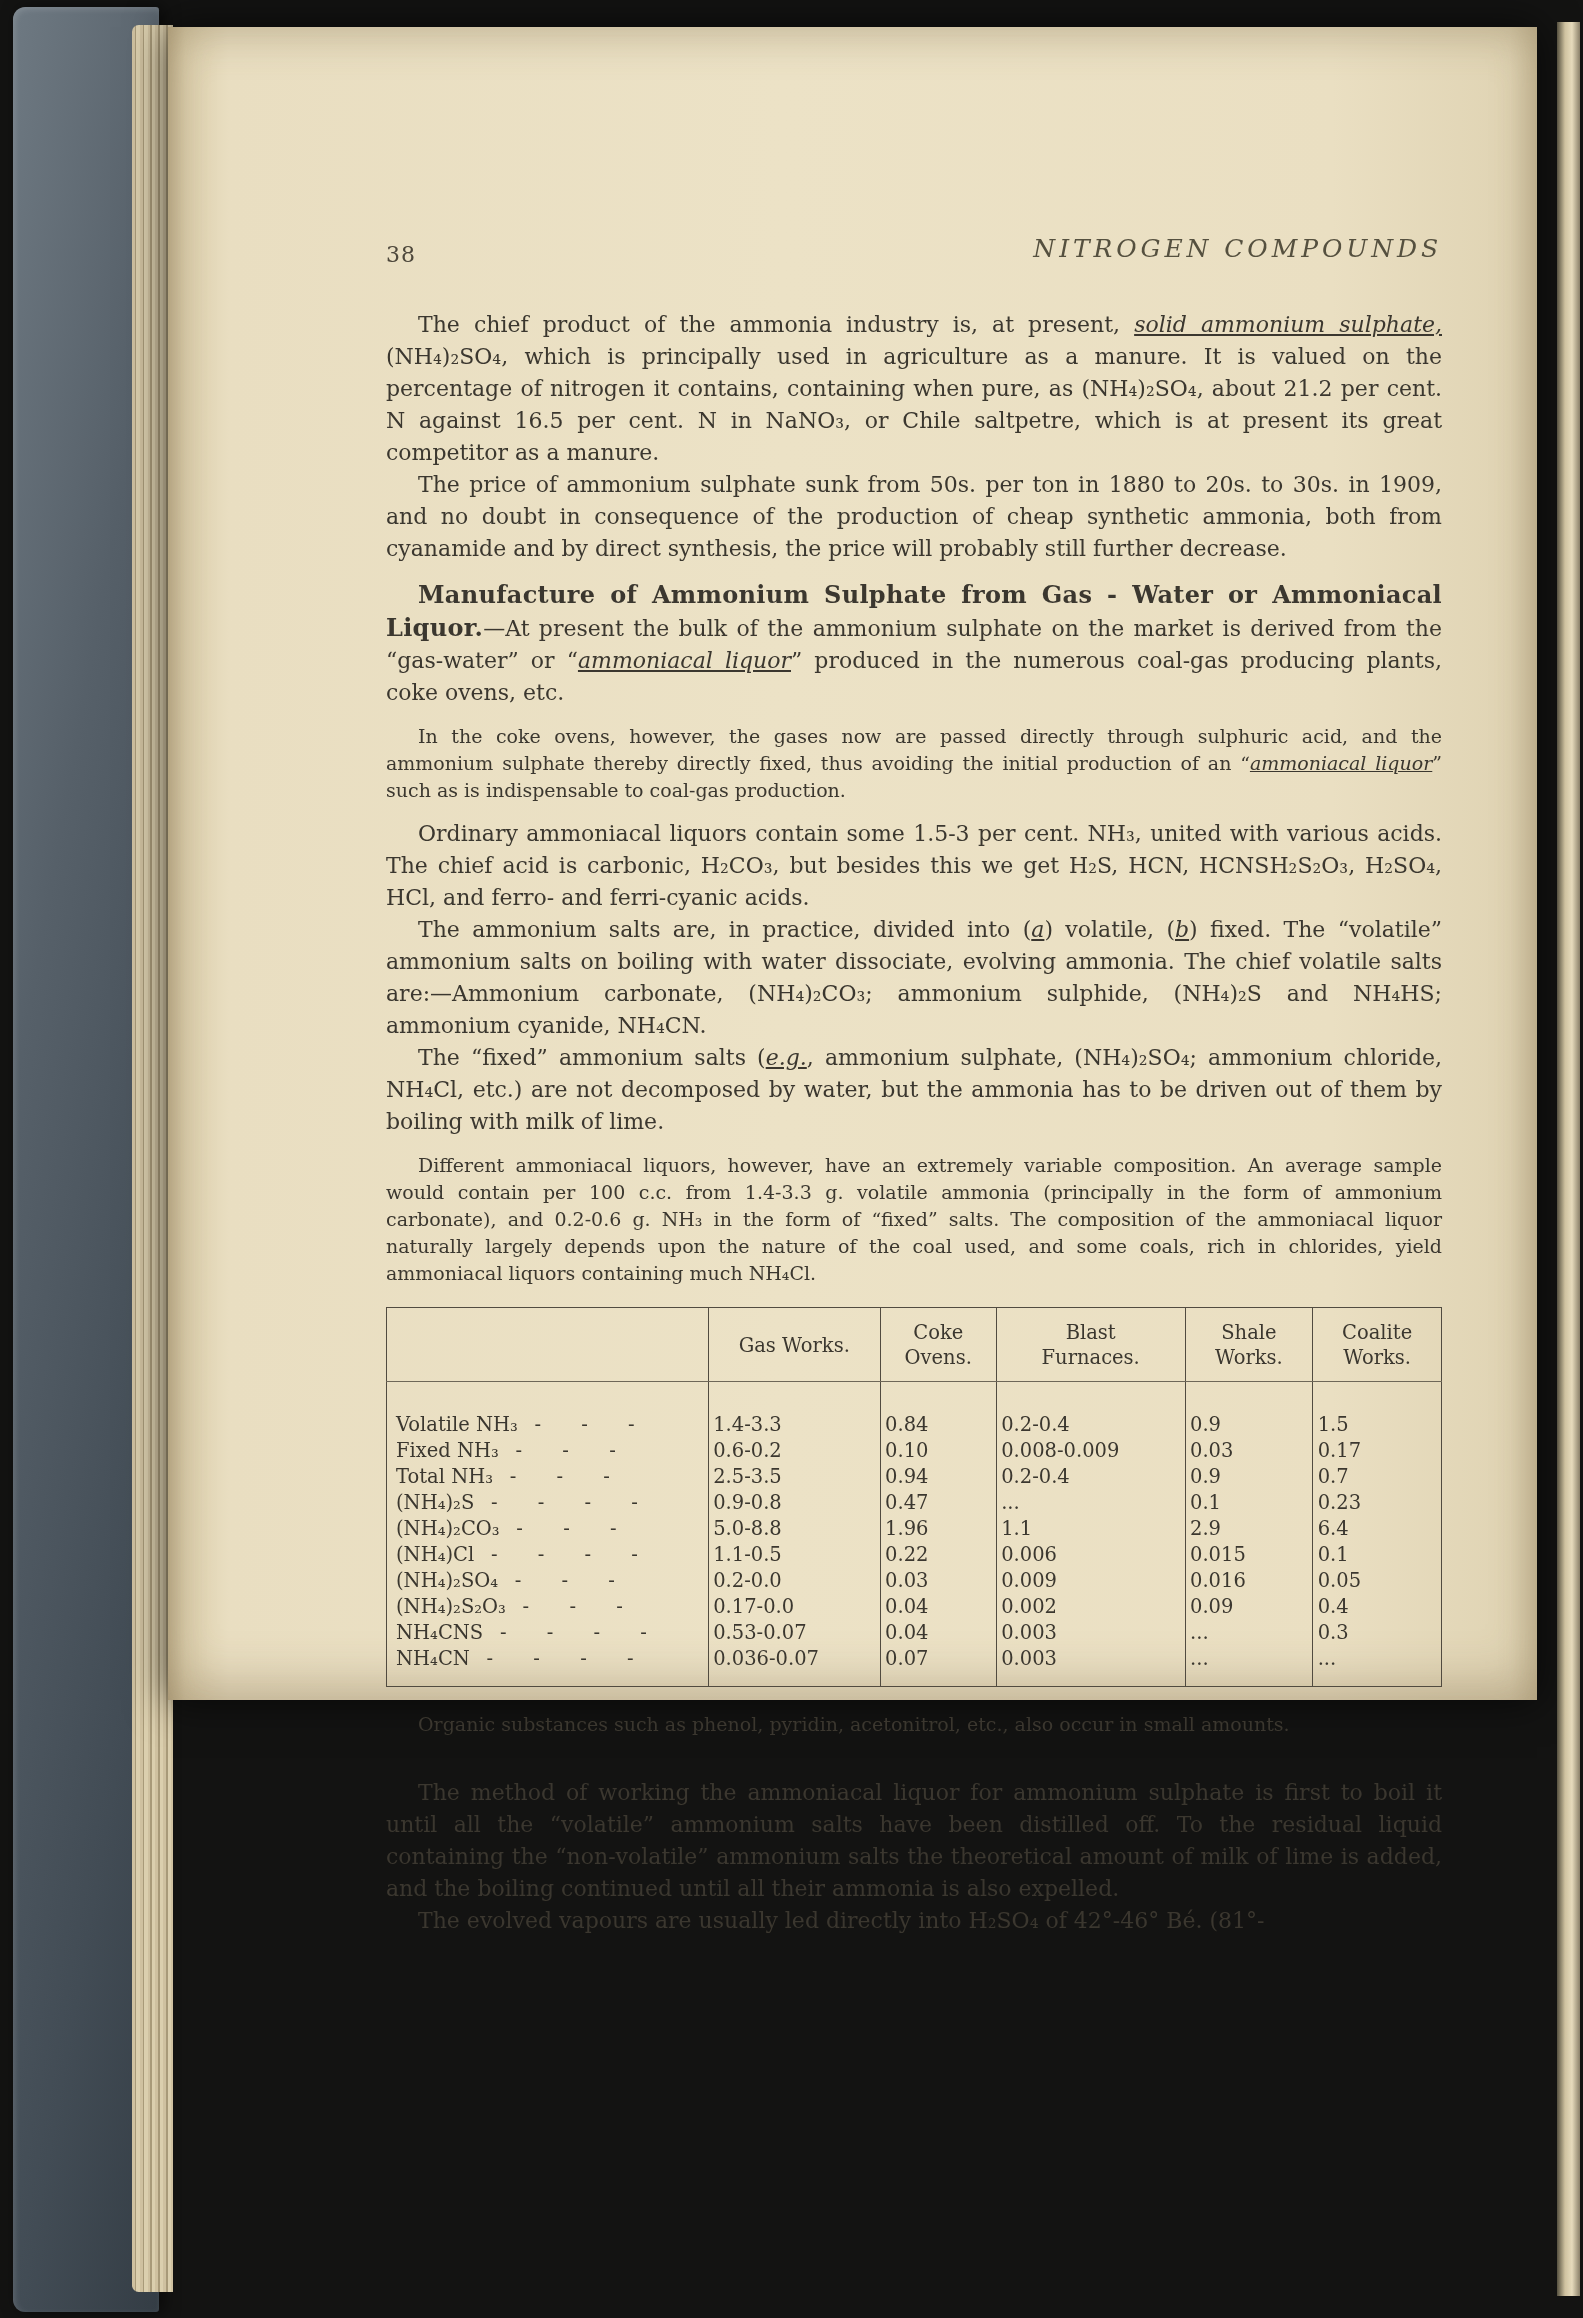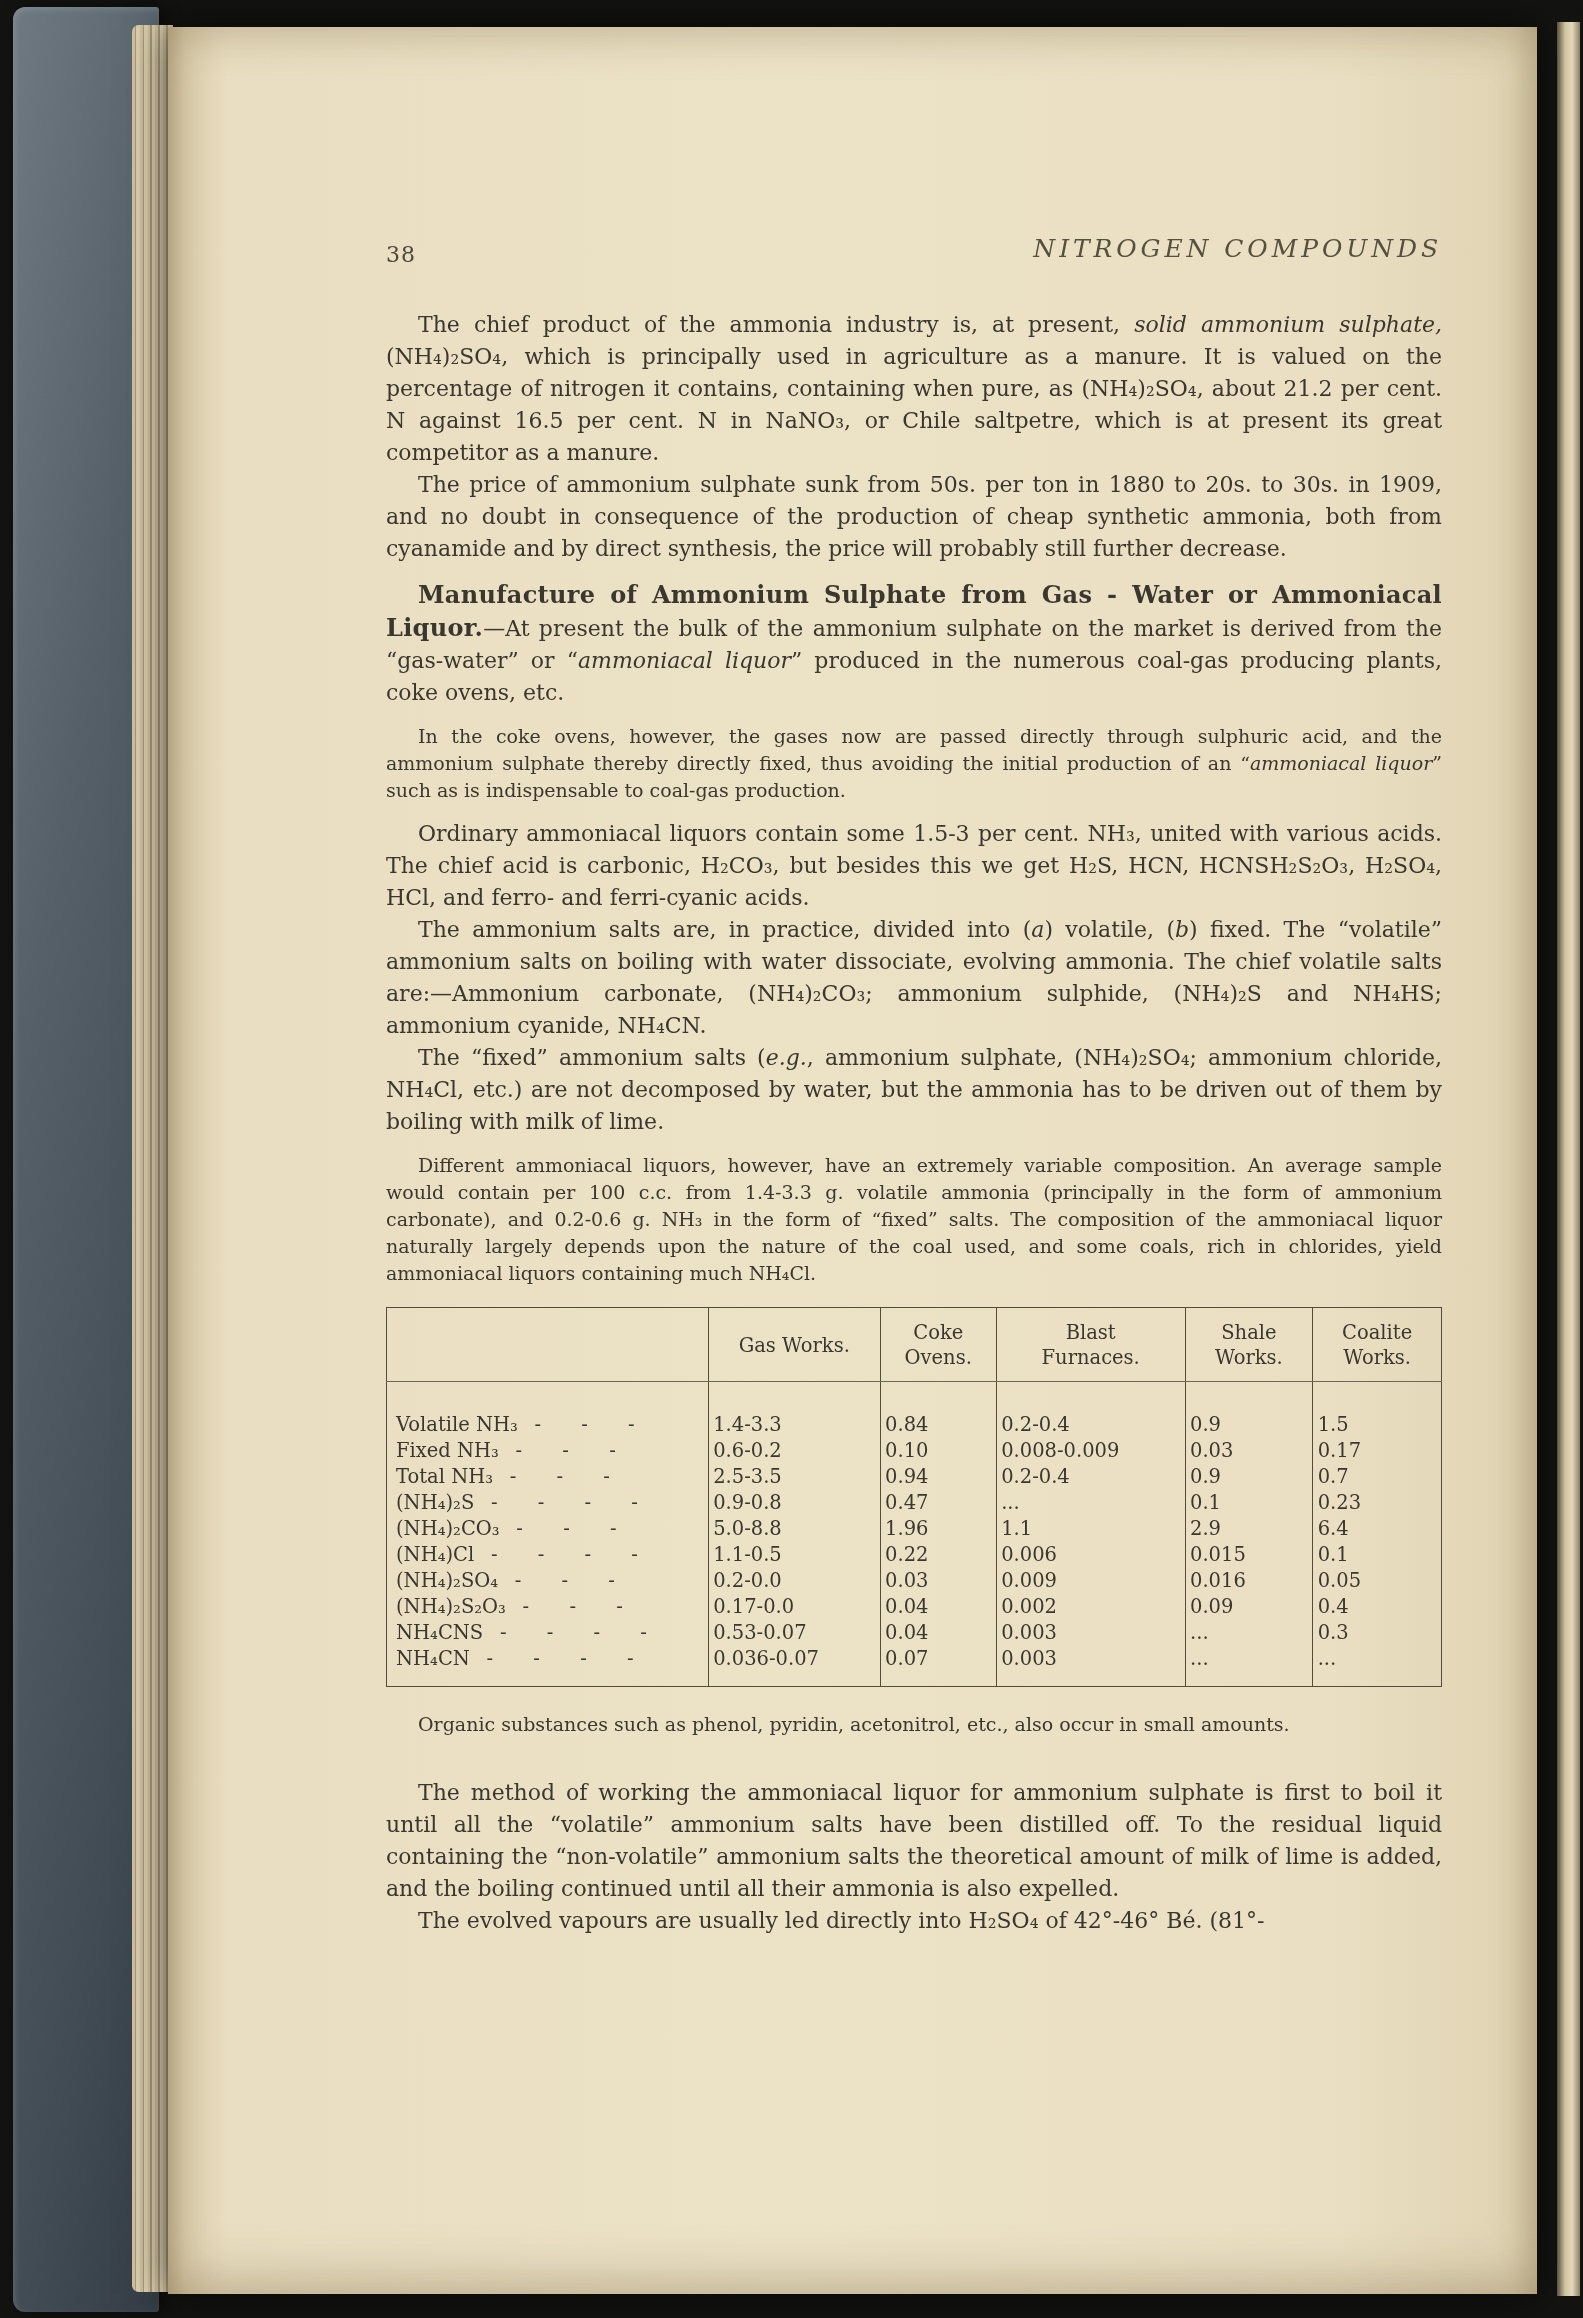--- a/index.html
+++ b/index.html
@@ -14,40 +14,40 @@
     border-radius:12.2px 3.3px 3.3px 12.2px;
     background:linear-gradient(100deg,#6e7982 0%,#566069 35%,#424c55 75%,#343d45 100%);
     box-shadow:inset 2.2px 2.2px 6.7px rgba(255,255,255,.14), 4.4px 0 14.5px rgba(0,0,0,.5);
   }
   .edges{
     position:absolute;left:132px;top:24.5px;width:41px;height:2267px;
     border-radius:6.7px 0 0 6.7px;
     background:repeating-linear-gradient(90deg,#cfc1a0 0 2.8px,#a89a79 2.8px 4.4px,#dbcfae 4.4px 7.8px);
   }
   .page{
-    position:absolute;left:168px;top:27px;width:1369px;height:2267px;
+    position:absolute;left:168px;top:27px;width:1369px;height:1673px;
     background:linear-gradient(90deg,#c9ba97 0,#ddd0ae 16.7px,#e9dec1 61px,#ece2c6 45%,#eadfc2 85%,#e0d4b4 98%,#d5c8a6 100%);
     box-shadow:inset 0 14px 39px rgba(115,95,60,.22), inset 0 -19.5px 47px rgba(115,95,60,.28), 0 0 39px rgba(0,0,0,.65);
   }
   .sliver{
     position:absolute;left:1557px;top:22px;width:23.4px;height:2274px;
     background:linear-gradient(90deg,#55503f 0,#cfc2a0 35%,#e6dbbc 65%,#8a8069 100%);
   }
   .page-head{position:absolute;left:218px;top:207px;width:1056px;height:44px;color:#4e483c;}
   .pagenum{position:absolute;left:0;top:7.8px;font-size:22px;letter-spacing:1.1px;}
   .runhead{text-align:right;font-style:italic;font-size:25px;letter-spacing:3.9px;color:#55503f;}
   .content{position:absolute;left:218px;top:282px;width:1056px;color:var(--ink,#3b372f);}
   p{margin:0;text-align:justify;}
   p.body{font-size:22px;line-height:32px;}
   p.small{font-size:19px;line-height:27px;}
   .indent{text-indent:32px;}
   .mt{margin-top:14px;}
   .mt-sm{margin-top:6.7px;}
   .mt-lg{margin-top:39px;}
-  .it{font-style:italic;}
+  .it{font-style:italic;text-decoration:underline;}
   .bd{font-weight:700;font-size:24px;letter-spacing:0.3px;}
   .data-table{
     width:100%;border-collapse:collapse;border:1.7px solid var(--table-border,#514b40);
     margin:20px 0 24.5px;font-size:19.5px;line-height:26px;color:var(--ink,#3b372f);
   }
   .data-table th{font-weight:400;text-align:center;vertical-align:middle;padding:13.3px 4.4px 11px;border-bottom:1.1px solid #6e6758;line-height:24.5px;}
   .data-table .vline{border-left:1.1px solid var(--table-border,#514b40);}
   .data-table td{padding:0 4.4px;}
   .data-table td.val{text-align:left;}
   .data-table td.lbl{padding-left:9px;white-space:nowrap;}

